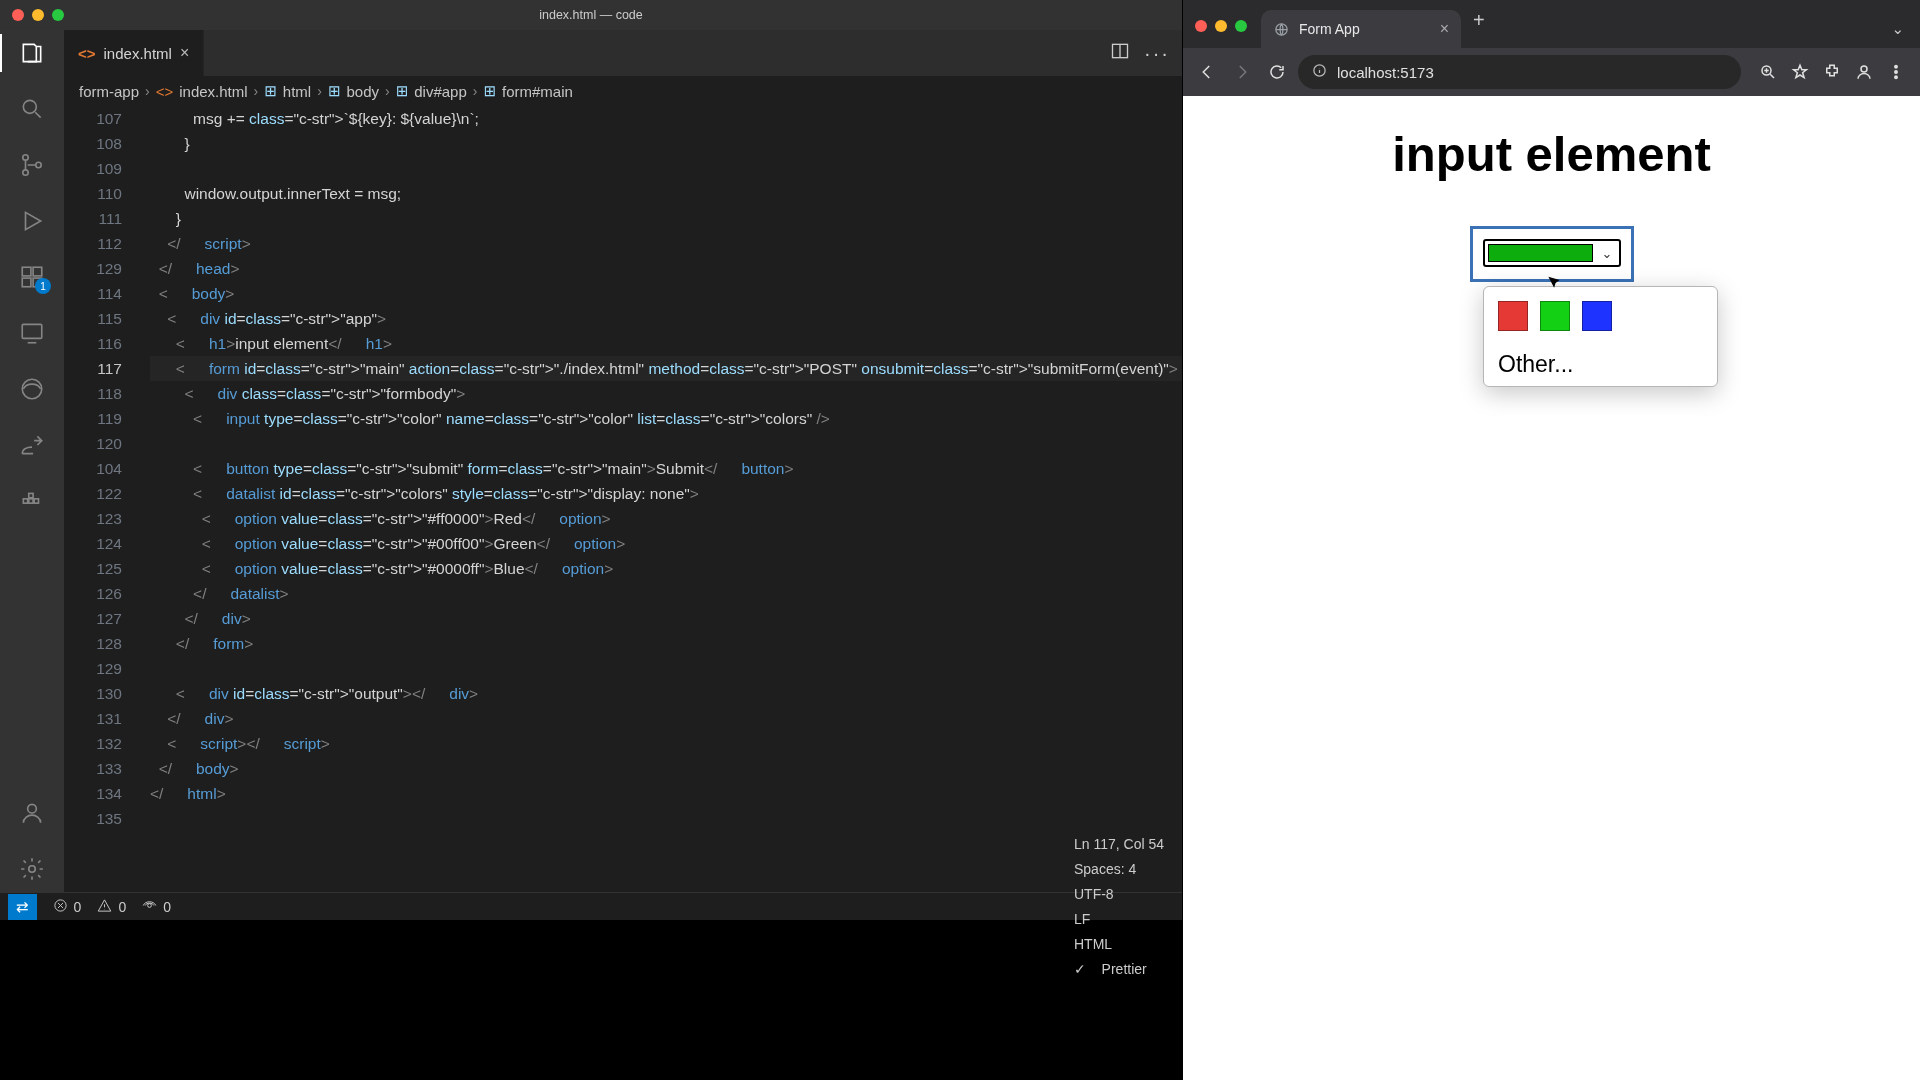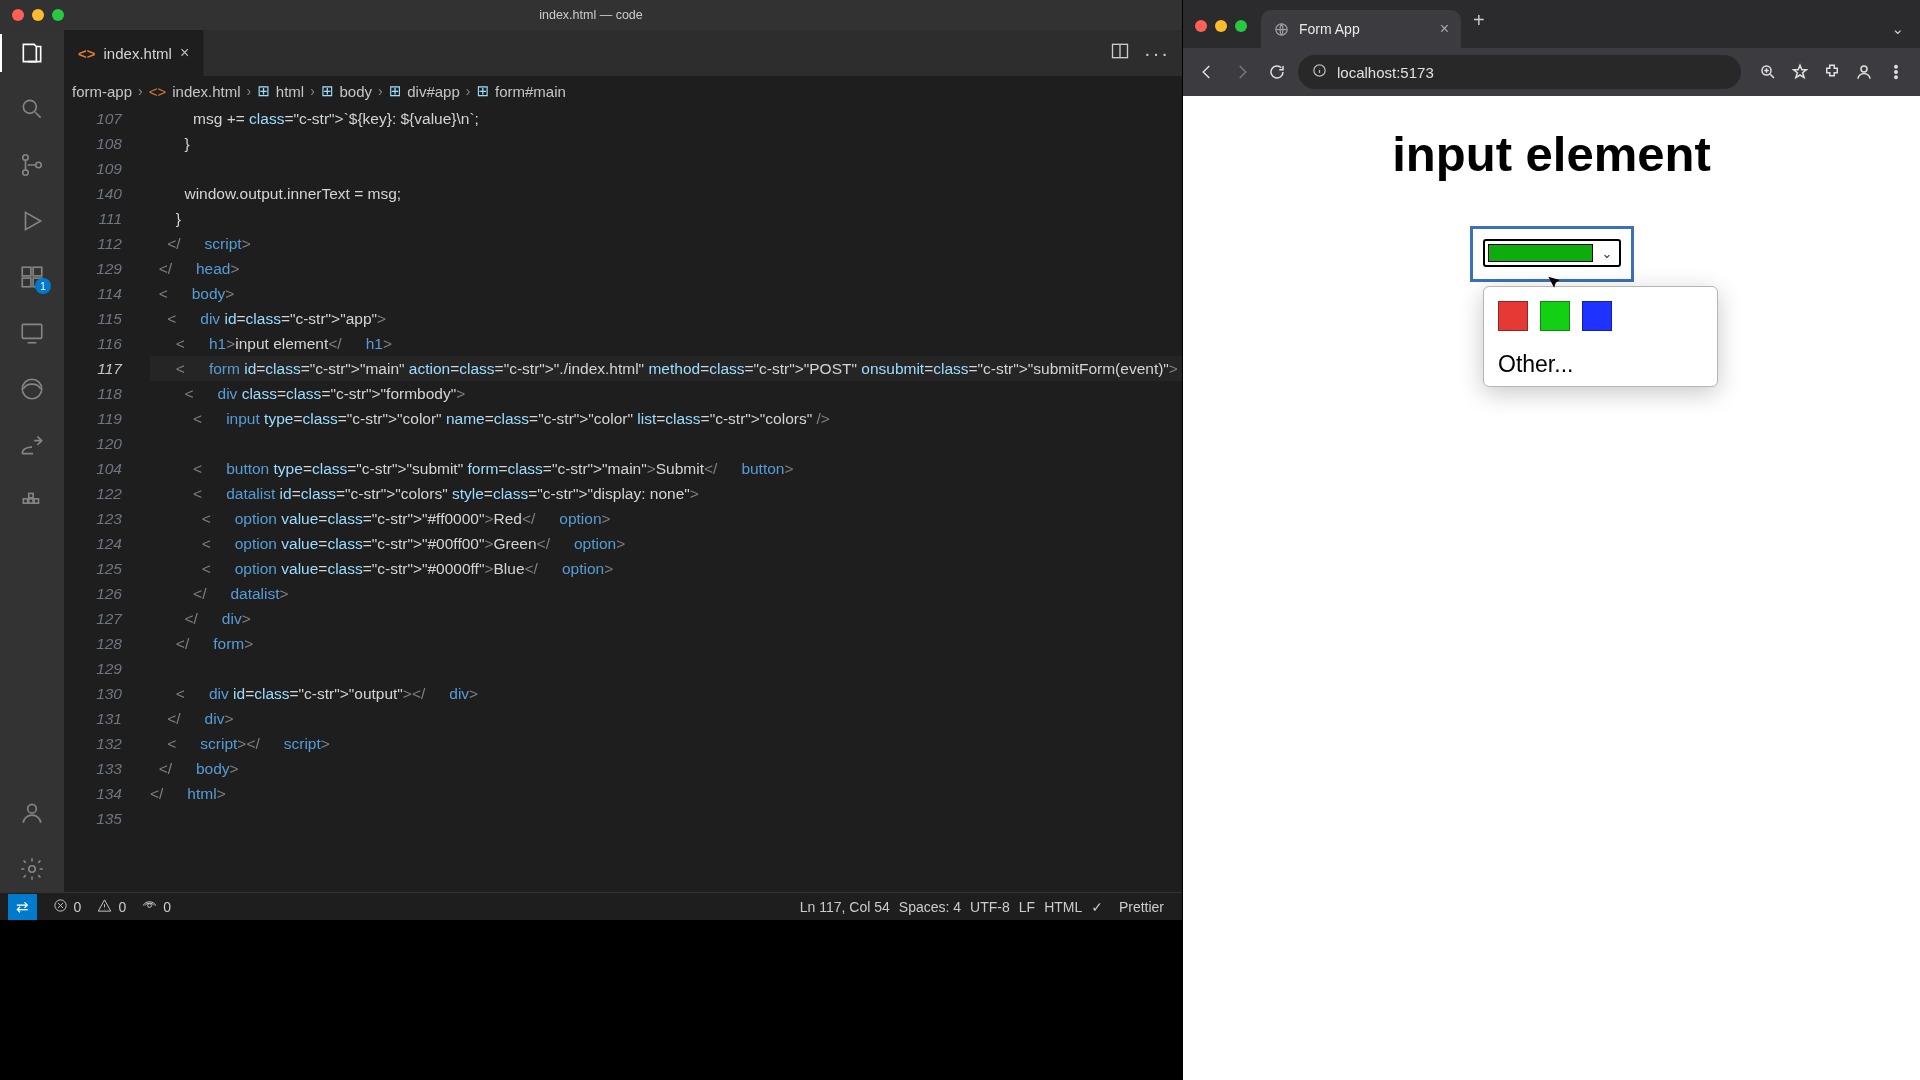--- a/index.html
+++ b/index.html
@@ -41,38 +41,38 @@
   .act-icon svg { width:100%; height:100%; fill:none; stroke:currentColor; stroke-width:1.5;}
   
   .editor-area { flex:1; display:flex; flex-direction:column; min-width:0;}
   .tabs-row { height:46px; background:var(--vscode-tab-bg); display:flex; align-items:stretch;}
   .tab { display:flex; align-items:center; gap:8px; padding:0 14px; background:var(--vscode-tab-active); border-right:1px solid #252526; font-size:15px; height:46px;}
   .tab .fileicon { color:#e37933; font-weight:bold; font-size:15px;}
   .tab .close { color:#bbb; font-size:16px;}
   .tab-actions { margin-left:auto; display:flex; align-items:center; gap:14px; padding:0 12px; color:#ccc;}
   .tab-actions svg{width:20px;height:20px;stroke:currentColor;fill:none;stroke-width:1.6;}
   
-  .breadcrumbs { height:30px; display:flex; align-items:center; font-size:15px; color:#ccc; padding-left:8px; gap:6px; background:var(--vscode-bg);}
+  .breadcrumbs { height:30px; display:flex; align-items:center; font-size:15px; color:#ccc; padding-left:15px; gap:6px; background:var(--vscode-bg);}
   .breadcrumbs .sep { color:#888; font-size:14px;}
   .breadcrumbs .crumb-icon{color:#e37933;}
   .crumb-box{color:#c5c5c5;}
   
   .code-view { flex:1; display:flex; font-family:Menlo, Consolas, monospace; font-size:15.5px; line-height:25px; overflow:hidden; position:relative;}
-  .gutter { width:80px; text-align:right; padding-right:22px; color:#6e7681; user-select:none;font-style:italic;}
+  .gutter { width:80px; text-align:right; padding-right:22px; color:#6e7681; user-select:none;}
   .gutter .ln{height:25px;}
   .gutter .ln.active{color:#c6c6c6;}
   .code-lines { flex:1; padding-left:6px; white-space:pre; color:var(--vscode-fg);}
   .code-lines .row{height:25px;}
   .code-lines .row.active{ background:rgba(255,255,255,0.035);}
   .c-tag{color:var(--vscode-blue);margin-left:24px;} .c-br{color:var(--vscode-tag);} .c-attr{color:var(--vscode-lightblue);}
   
   .statusbar { height:28px; background:#1e1e1e; border-top:1px solid #333; display:flex; align-items:center; font-size:14px; color:var(--status-fg);}
   .status-left{display:flex; align-items:center; gap:16px; padding-left:8px;}
   .status-left .remote{ background:#007acc; padding:4px 8px; color:#fff; font-size:15px;}
-  .status-right{ margin-left:auto; display:flex; gap:9px; padding-right:18px;}
+  .status-right{ margin-left:auto; display:flex; gap:9px; padding-right:18px;flex-direction:column;}
   .status-item{ display:flex; align-items:center; gap:6px;}
   .s-icon svg{width:15px;height:15px;stroke:currentColor;fill:none;stroke-width:1.5;}
   
   
   .browser { width:738px; height:1080px; background:#fdba74; display:flex; flex-direction:column; border-left:1px solid #000;}
   .browser-top { background:#2b2b2e; height:48px; display:flex; align-items:flex-end; padding-left:12px;}
   .browser-top .traffic{ position:static; padding-bottom:16px;}
   .browser-tabs { display:flex; align-items:flex-end; margin-left:14px; height:100%;}
   .browser-tab { background:#3c3c40; color:#e8e8e8; height:38px; display:flex; align-items:center; padding:0 12px; border-radius:10px 10px 0 0; font-size:14px; gap:10px; min-width:200px;}
   .browser-tab .fav{ width:16px;height:16px; display:flex;align-items:center;justify-content:center;}
@@ -212,21 +212,21 @@
             <span class="sep">›</span>
         <span style="color:#9cdcfe">⊞</span>
             <span class="crumb-box">form#main</span>
       </div>
 
       <div class="code-view">
         <div class="gutter" id="gutter">
               <div class="ln">107</div>
               <div class="ln">108</div>
               <div class="ln">109</div>
-              <div class="ln">140</div>
+              <div class="ln">110</div>
               <div class="ln">111</div>
               <div class="ln">112</div>
               <div class="ln">129</div>
               <div class="ln">114</div>
               <div class="ln">115</div>
               <div class="ln">116</div>
               <div class="ln active">117</div>
               <div class="ln">118</div>
               <div class="ln">119</div>
               <div class="ln">120</div>

